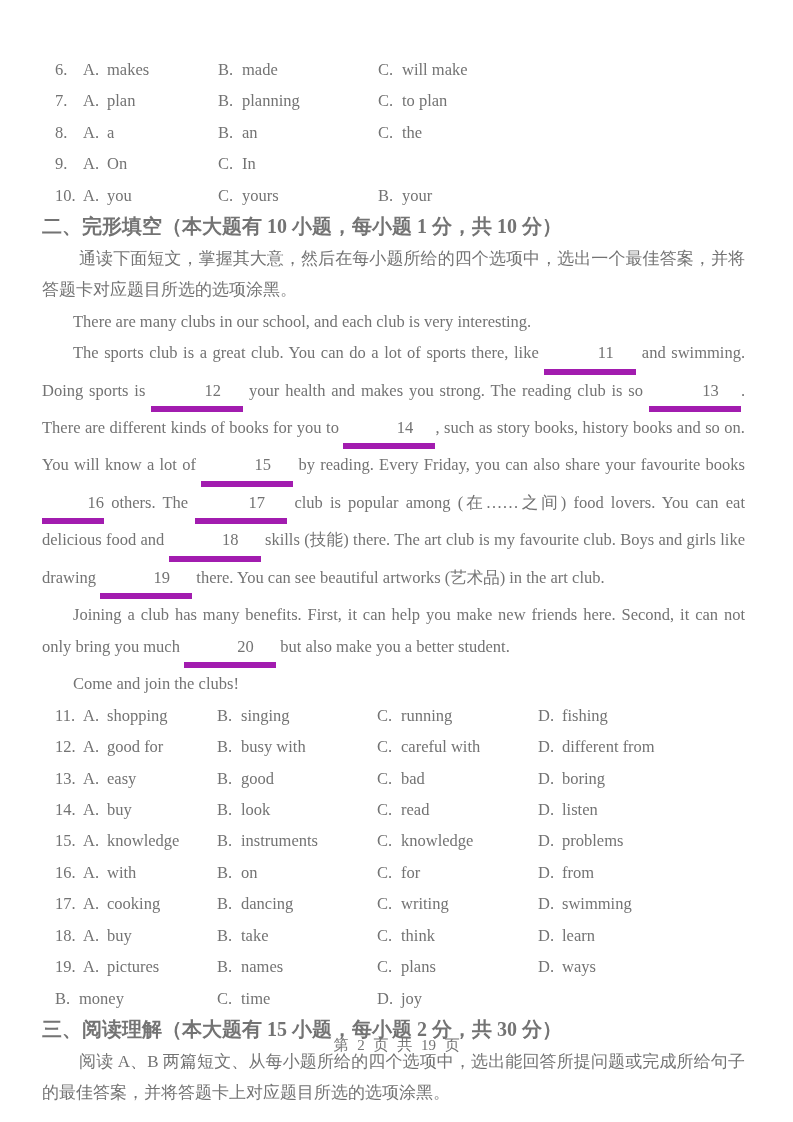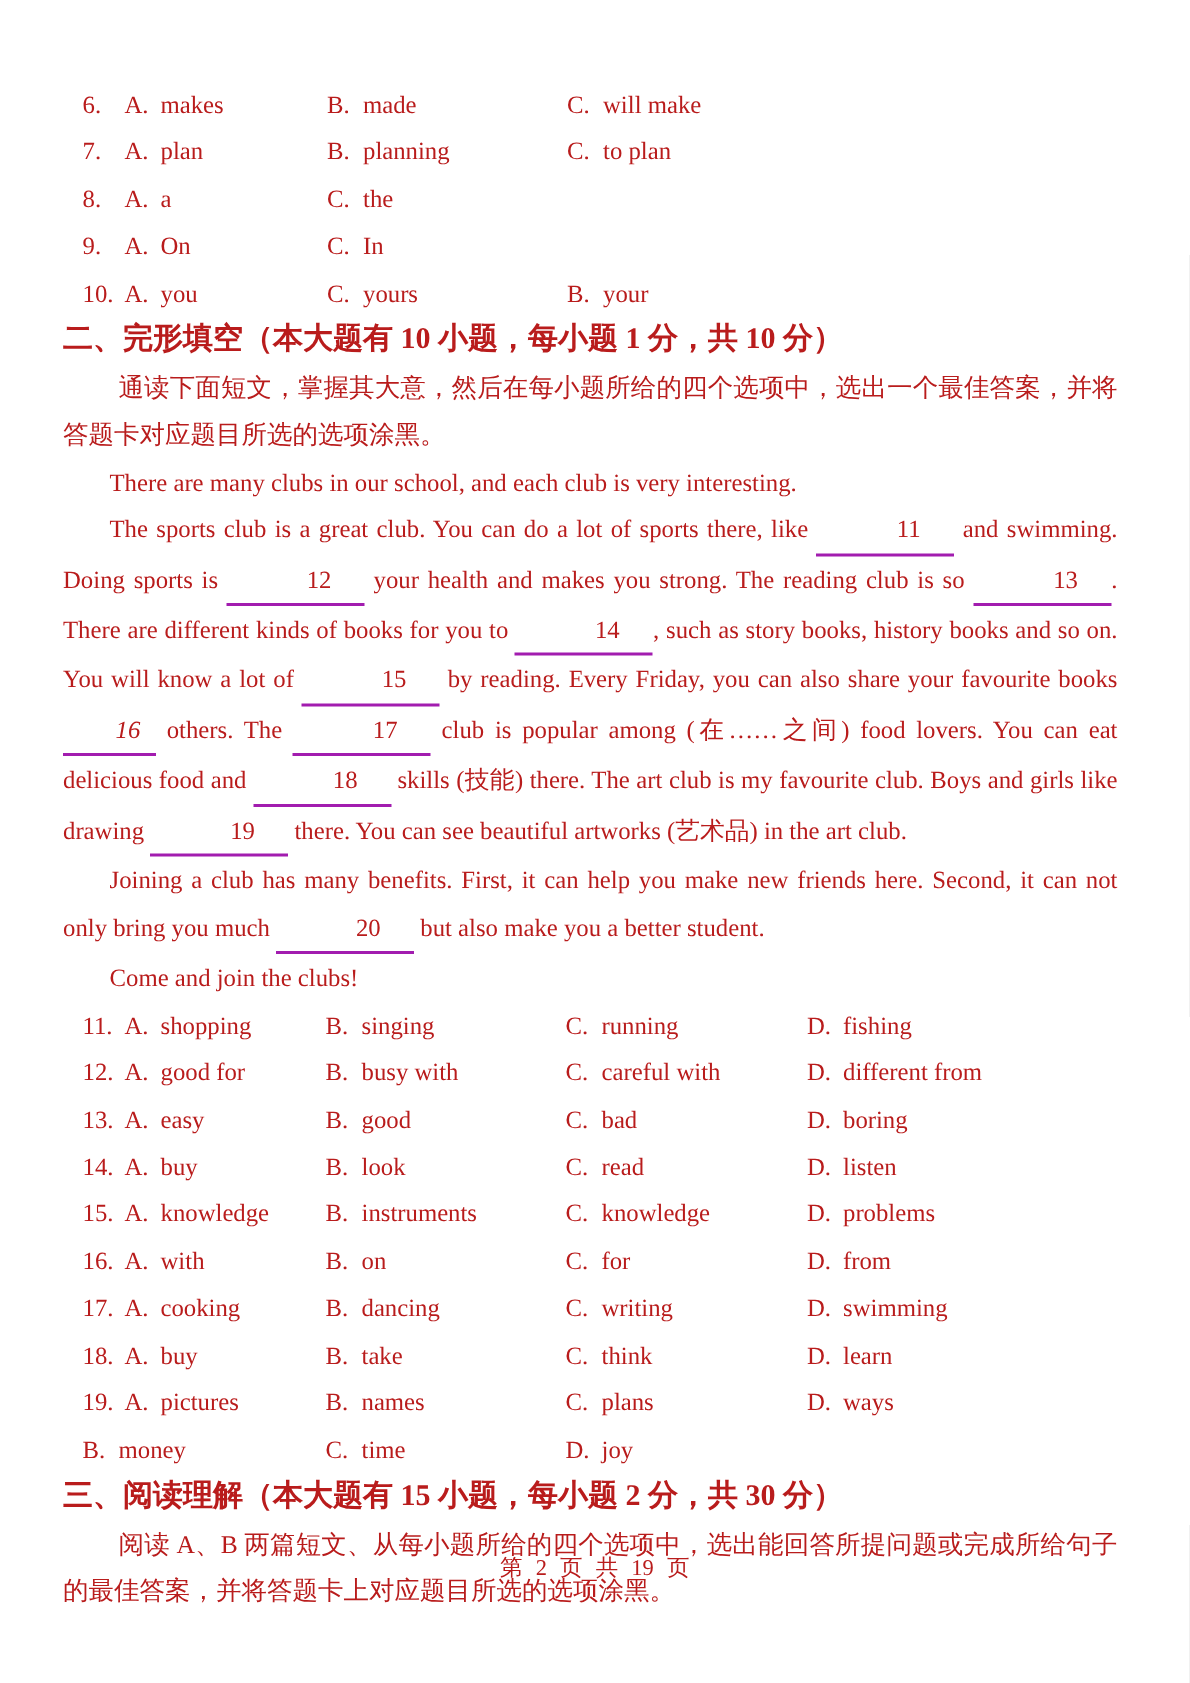--- a/index.html
+++ b/index.html
@@ -1,21 +1,21 @@
 <!DOCTYPE html>
 <html><head>
 <meta charset="utf-8">
 <style>
   html,body { margin:0; padding:0; background:#e8e8e8; }
   .page {
     position:relative;
     width:793px; height:1122px;
     margin:0 auto;
     background:#ffffff;
-    color:#b91c1c;
+    color:#737373;
     font-family:"Liberation Serif","DejaVu Serif",serif;
     overflow:hidden;
   }
   .content {
     position:absolute;
     left:42px; top:54px;
     width:703px;
   }
   .content p, .content h2, .content .q-row { margin:0; line-height:31.45px; }
 
@@ -35,29 +35,28 @@
   }
 
   
   .cn-para { font-size:17px;   text-indent:37px; text-align:justify; }
   .en-para { font-size:16.5px; text-indent:31px; text-align:justify; }
 
   
   .blank {
     display:inline-block;
     min-width:92px;
-    border-bottom:2px solid #a21caf;
+    border-bottom:6px solid #a21caf;
     text-align:center;
     font-size:16.5px;
   }
   .blank.short {
     min-width:58px;
-    text-align:left;
+    text-align:right;
     padding-left:4px;
-    font-style:italic;
   }
 
   .footer {
     position:absolute;
     left:0; right:0; top:1036px;
     text-align:center;
     font-size:15px;
     word-spacing:5px;
   }
 </style>
@@ -73,20 +72,21 @@
           <div class="q-cell"><span class="opt-letter">B.</span><span class="opt-text">made</span></div>
           <div class="q-cell"><span class="opt-letter">C.</span><span class="opt-text">will make</span></div>
         </div>
         <div class="q-row three-col">
           <div class="q-cell"><span class="q-num">7.</span><span class="opt-letter">A.</span><span class="opt-text">plan</span></div>
           <div class="q-cell"><span class="opt-letter">B.</span><span class="opt-text">planning</span></div>
           <div class="q-cell"><span class="opt-letter">C.</span><span class="opt-text">to plan</span></div>
         </div>
         <div class="q-row three-col">
           <div class="q-cell"><span class="q-num">8.</span><span class="opt-letter">A.</span><span class="opt-text">a</span></div>
+          <div class="q-cell"><span class="opt-letter">B.</span><span class="opt-text">an</span></div>
           <div class="q-cell"><span class="opt-letter">C.</span><span class="opt-text">the</span></div>
         </div>
         <div class="q-row three-col">
           <div class="q-cell"><span class="q-num">9.</span><span class="opt-letter">A.</span><span class="opt-text">On</span></div>
           <div class="q-cell"><span class="opt-letter">C.</span><span class="opt-text">In</span></div>
         </div>
         <div class="q-row three-col">
           <div class="q-cell"><span class="q-num">10.</span><span class="opt-letter">A.</span><span class="opt-text">you</span></div>
           <div class="q-cell"><span class="opt-letter">C.</span><span class="opt-text">yours</span></div>
           <div class="q-cell"><span class="opt-letter">B.</span><span class="opt-text">your</span></div>

